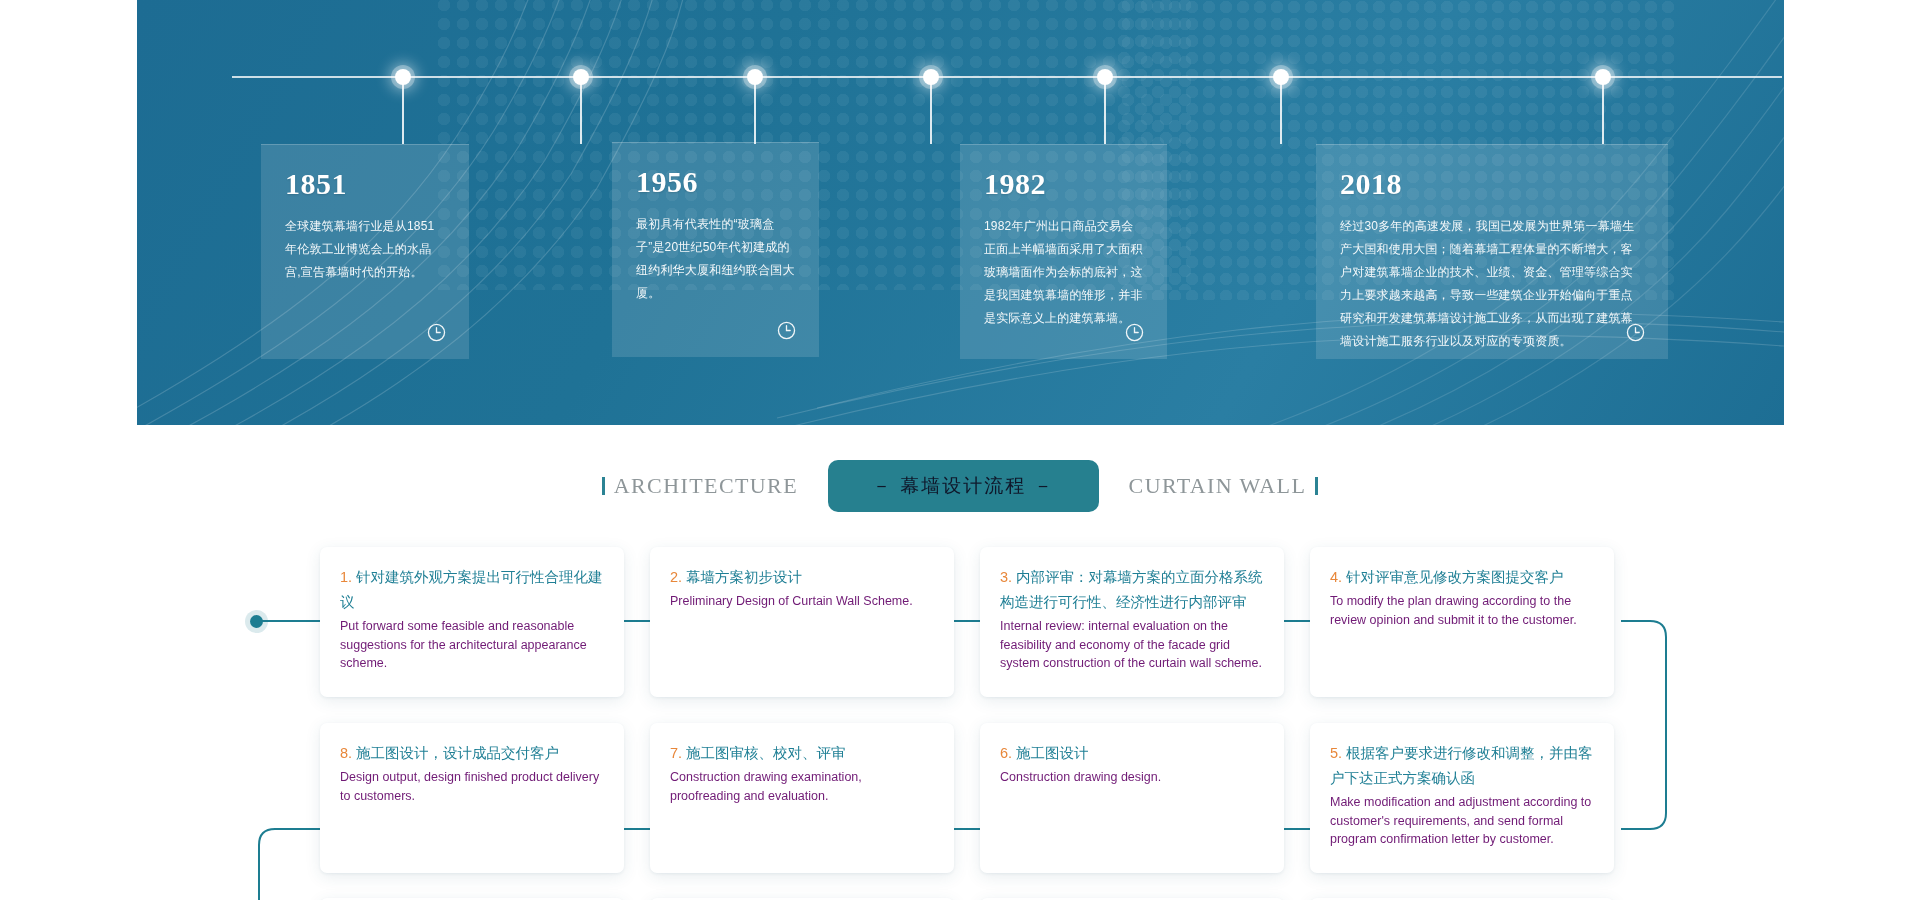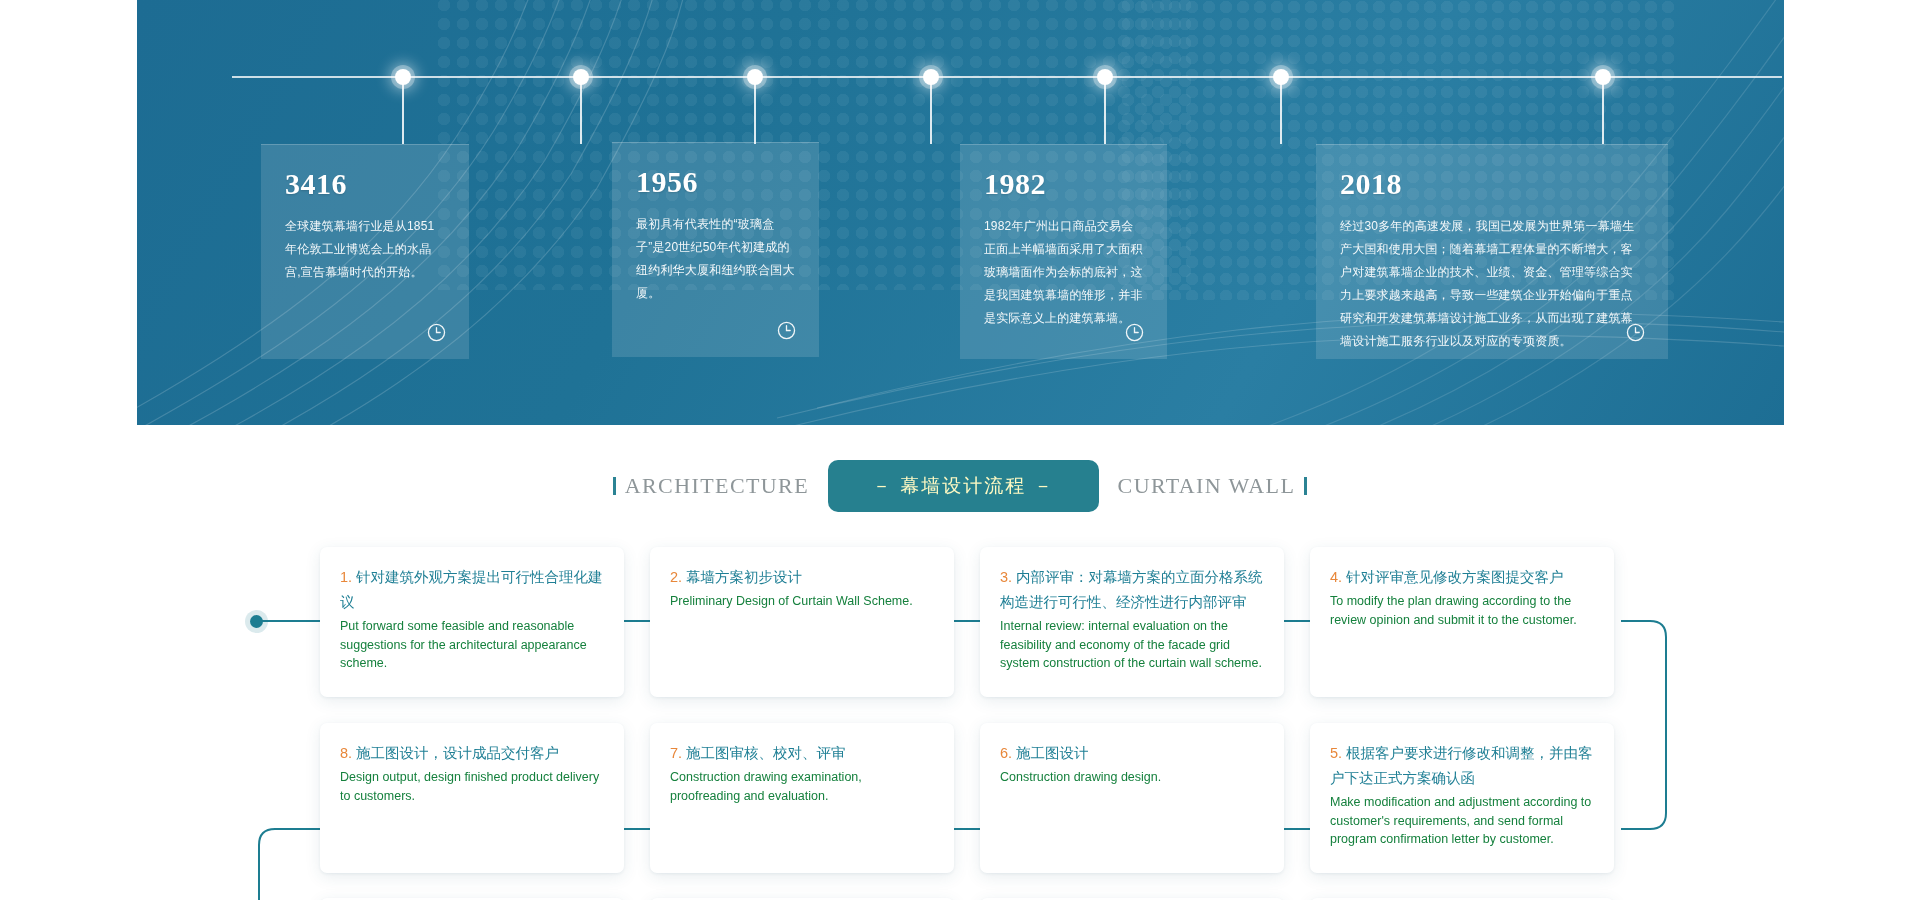--- a/index.html
+++ b/index.html
@@ -71,35 +71,35 @@
     letter-spacing: 0.2px;
   }
   .clock-icon {
     position: absolute; right: 22px; bottom: 16px;
     width: 21px; height: 21px;
   }
 
   
   .section-title {
     position: absolute; left: 0; top: 460px; width: 1920px;
-    display: flex; align-items: center; justify-content: center; gap: 1px;
+    display: flex; align-items: center; justify-content: center; gap: 12px;
   }
   .st-side {
     font-family: "Liberation Serif", "DejaVu Serif", serif;
     font-size: 22px;
     letter-spacing: 1.4px;
     color: #8e9699;
     display: flex; align-items: center; gap: 9px;
   }
   .st-bar {
     display: inline-block; width: 3px; height: 18px; background: #2b8394;
   }
   .st-pill {
     background: #26808f;
-    color: #fef9c3;
+    color: #0f172a;
     border-radius: 10px;
     padding: 13px 44px;
     font-size: 19px;
     letter-spacing: 2px;
     margin: 0 -8px;
     position: relative; z-index: 2;
     white-space: nowrap;
   }
   .st-left  { padding-right: 26px; }
   .st-right { padding-left: 26px; }
@@ -120,21 +120,21 @@
     font-size: 14.5px;
     line-height: 25px;
     color: #1f7f95;
     font-weight: normal;
     margin-bottom: 2px;
   }
   .fc-num { color: #e8873a; margin-right: 4px; }
   .fc-desc {
     font-size: 12.5px;
     line-height: 18.5px;
-    color: #15803d;
+    color: #701a75;
     margin-top: 2px;
   }
 
   .flow-svg { position: absolute; left:0; top:0; width: 1920px; height: 365px; z-index: 1; }
 
   .node-dot {
     position: absolute; width: 13px; height: 13px; border-radius: 50%;
     background: #1d7d91;
     box-shadow: 0 0 0 5px rgba(29,125,145,0.16);
     z-index: 4;
@@ -193,21 +193,21 @@
     <div class="tick-stem" style="left:967px; top:78px; height:66px;"></div>
     <div class="tick-dot" style="left:960px; top:69px;"></div>
 
     <div class="tick-stem" style="left:1143px; top:78px; height:66px;"></div>
     <div class="tick-dot" style="left:1136px; top:69px;"></div>
 
     <div class="tick-stem" style="left:1465px; top:78px; height:66px;"></div>
     <div class="tick-dot" style="left:1458px; top:69px;"></div>
 
     <div class="era" style="left:124px; top:144px; width:208px; height:215px;">
-      <div class="era-year">3416</div>
+      <div class="era-year">1851</div>
       <div class="era-text">全球建筑幕墙行业是从1851年伦敦工业博览会上的水晶宫,宣告幕墙时代的开始。</div>
       <svg class="clock-icon" viewBox="0 0 24 24">
         <circle cx="12" cy="12" r="9.2" fill="none" stroke="rgba(255,255,255,0.92)" stroke-width="1.5"></circle>
         <path d="M12 6.6 V12 H16.2" fill="none" stroke="rgba(255,255,255,0.92)" stroke-width="1.5" stroke-linecap="round"></path>
       </svg>
     </div>
 
     <div class="era" style="left:475px; top:142px; width:207px; height:215px;">
       <div class="era-year">1956</div>
       <div class="era-text">最初具有代表性的“玻璃盒子”是20世纪50年代初建成的纽约利华大厦和纽约联合国大厦。</div>

